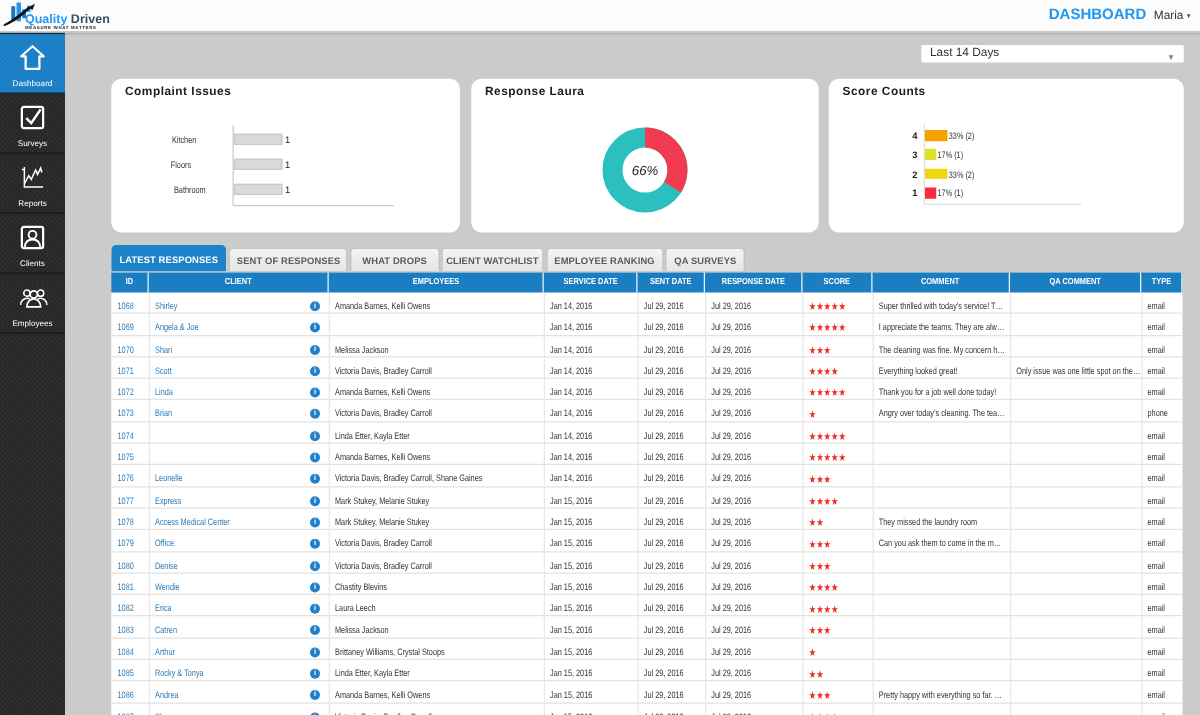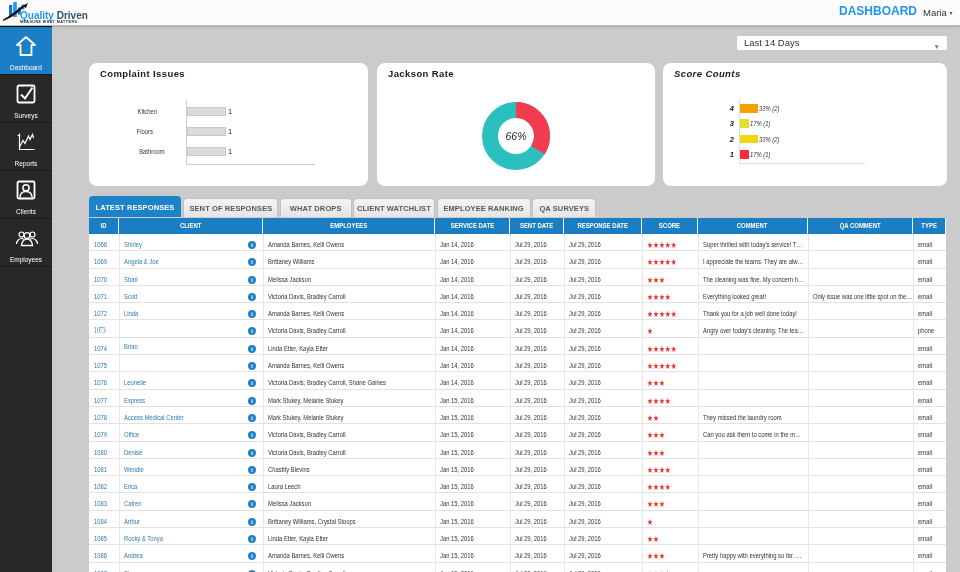--- a/index.html
+++ b/index.html
@@ -32,21 +32,21 @@
 
 
 #select { position:absolute; top:35px; left:736px; width:212px; height:16px; background:#fff; border:1px solid #c9c9c9; border-radius:2px; font-size:9.5px; color:#333; line-height:13px; padding-left:7px; z-index:3;}
 #select .arr { position:absolute; right:7px; top:4px; font-size:6.5px; color:#808080; }
 
 
 .panel { position:absolute; top:63px; height:123px; background:#fff; border-radius:8px; }
 .panel h3 { position:absolute; top:5px; left:11px; font-size:9.5px; font-weight:bold; color:#1c1c1c; letter-spacing:0.4px; }
 #p1 { left:89px; width:279px; }
 #p2 { left:377px; width:278px; }
-#p3 { left:663px; width:284px;font-style:italic; }
+#p3 { left:663px; width:284px; }
 
 .cbarrow { position:absolute; font-size:7.5px; color:#333; width:50px; line-height:9px;}
 .cbar { position:absolute; height:9px; background:#dadada; border:1px solid #c9c9c9; }
 .cval { position:absolute; font-size:7.5px; color:#222; line-height:9px; }
 .axis { position:absolute; background:#ccc; }
 
 .sclabel { position:absolute; font-size:7.5px; font-weight:bold; color:#222; text-align:right; width:12px; line-height:9px;}
 .scbar { position:absolute; height:8.5px; }
 .scval { position:absolute; font-size:7.5px; color:#333; line-height:9px; }
 
@@ -137,21 +137,21 @@
     <div class="axis" style="left:96.5px; top:101px; width:129px; height:1px;"></div>
     <div class="cbar" style="top:44px; left:98px; width:39px;"></div>
     <div class="cbar" style="top:64px; left:98px; width:39px;"></div>
     <div class="cbar" style="top:84px; left:98px; width:39px;"></div>
     <div class="cval" style="top:44px; left:139px;">1</div>
     <div class="cval" style="top:64px; left:139px;">1</div>
     <div class="cval" style="top:84px; left:139px;">1</div>
   </div>
 
   <div class="panel" id="p2">
-    <h3>Jackson Rate</h3>
+    <h3>Response Laura</h3>
     <svg width="76" height="76" viewBox="0 0 76 76" style="position:absolute; left:101px; top:34.5px;">
       <circle cx="38" cy="38" r="26" fill="none" stroke="#2cbfbf" stroke-width="16"></circle>
       <path d="M38 12 A26 26 0 0 1 59.95 51.94" fill="none" stroke="#f23b50" stroke-width="16"></path>
       <text x="38" y="42" text-anchor="middle" font-size="10.5" fill="#222" style="font-style:italic; font-family:'Liberation Sans', sans-serif;">66%</text>
     </svg>
   </div>
 
   <div class="panel" id="p3">
     <h3>Score Counts</h3>
     <div class="sclabel" style="top:41.2px; left:59px;">4</div>
@@ -203,21 +203,20 @@
         <div class="cell" style="left: 475.4px; width: 77.3px;"><span class="sq">Jul 29, 2016</span></div>
         <div class="cell stars" style="left: 552.7px; width: 56.3px;"><span class="sq">★★★★★</span></div>
         <div class="cell" style="left: 609px; width: 109.6px;"><span class="sq">Super thrilled with today’s service! T…</span></div>
         <div class="cell" style="left: 718.6px; width: 105.4px;"><span class="sq"></span></div>
         <div class="cell" style="left: 824px; width: 33px;"><span class="sq">email</span></div>
       </div>
       <div class="row">
         <div class="cell blue" style="left: 0px; width: 30px;"><span class="sq">1069</span></div>
         <div class="cell blue" style="left: 30px; width: 130px;"><span class="sq">Angela &amp; Joe</span></div>
         <div class="icowrap" style="left: 159px;"><span class="ico">i</span></div>
-        <div class="cell" style="left: 173.5px; width: 172.7px;"><span class="sq">Brittaney Williams</span></div>
         <div class="cell" style="left: 346.2px; width: 74.8px;"><span class="sq">Jan 14, 2016</span></div>
         <div class="cell" style="left: 421px; width: 54.4px;"><span class="sq">Jul 29, 2016</span></div>
         <div class="cell" style="left: 475.4px; width: 77.3px;"><span class="sq">Jul 29, 2016</span></div>
         <div class="cell stars" style="left: 552.7px; width: 56.3px;"><span class="sq">★★★★★</span></div>
         <div class="cell" style="left: 609px; width: 109.6px;"><span class="sq">I appreciate the teams. They are alw…</span></div>
         <div class="cell" style="left: 718.6px; width: 105.4px;"><span class="sq"></span></div>
         <div class="cell" style="left: 824px; width: 33px;"><span class="sq">email</span></div>
       </div>
       <div class="row">
         <div class="cell blue" style="left: 0px; width: 30px;"><span class="sq">1070</span></div>
@@ -252,22 +251,22 @@
         <div class="cell" style="left: 173.5px; width: 172.7px;"><span class="sq">Amanda Barnes, Kelli Owens</span></div>
         <div class="cell" style="left: 346.2px; width: 74.8px;"><span class="sq">Jan 14, 2016</span></div>
         <div class="cell" style="left: 421px; width: 54.4px;"><span class="sq">Jul 29, 2016</span></div>
         <div class="cell" style="left: 475.4px; width: 77.3px;"><span class="sq">Jul 29, 2016</span></div>
         <div class="cell stars" style="left: 552.7px; width: 56.3px;"><span class="sq">★★★★★</span></div>
         <div class="cell" style="left: 609px; width: 109.6px;"><span class="sq">Thank you for a job well done today!</span></div>
         <div class="cell" style="left: 718.6px; width: 105.4px;"><span class="sq"></span></div>
         <div class="cell" style="left: 824px; width: 33px;"><span class="sq">email</span></div>
       </div>
       <div class="row">
-        <div class="cell blue" style="left: 0px; width: 30px; font-family: Liberation Serif, serif;"><span class="sq">1073</span></div>
-        <div class="cell blue" style="left: 30px; width: 130px; margin-top: 16px;"><span class="sq">Brian</span></div>
+        <div class="cell blue" style="left: 0px; width: 30px;"><span class="sq">1073</span></div>
+        <div class="cell blue" style="left: 30px; width: 130px;"><span class="sq">Brian</span></div>
         <div class="icowrap" style="left: 159px;"><span class="ico">i</span></div>
         <div class="cell" style="left: 173.5px; width: 172.7px;"><span class="sq">Victoria Davis, Bradley Carroll</span></div>
         <div class="cell" style="left: 346.2px; width: 74.8px;"><span class="sq">Jan 14, 2016</span></div>
         <div class="cell" style="left: 421px; width: 54.4px;"><span class="sq">Jul 29, 2016</span></div>
         <div class="cell" style="left: 475.4px; width: 77.3px;"><span class="sq">Jul 29, 2016</span></div>
         <div class="cell stars" style="left: 552.7px; width: 56.3px;"><span class="sq">★</span></div>
         <div class="cell" style="left: 609px; width: 109.6px;"><span class="sq">Angry over today’s cleaning. The tea…</span></div>
         <div class="cell" style="left: 718.6px; width: 105.4px;"><span class="sq"></span></div>
         <div class="cell" style="left: 824px; width: 33px;"><span class="sq">phone</span></div>
       </div>

